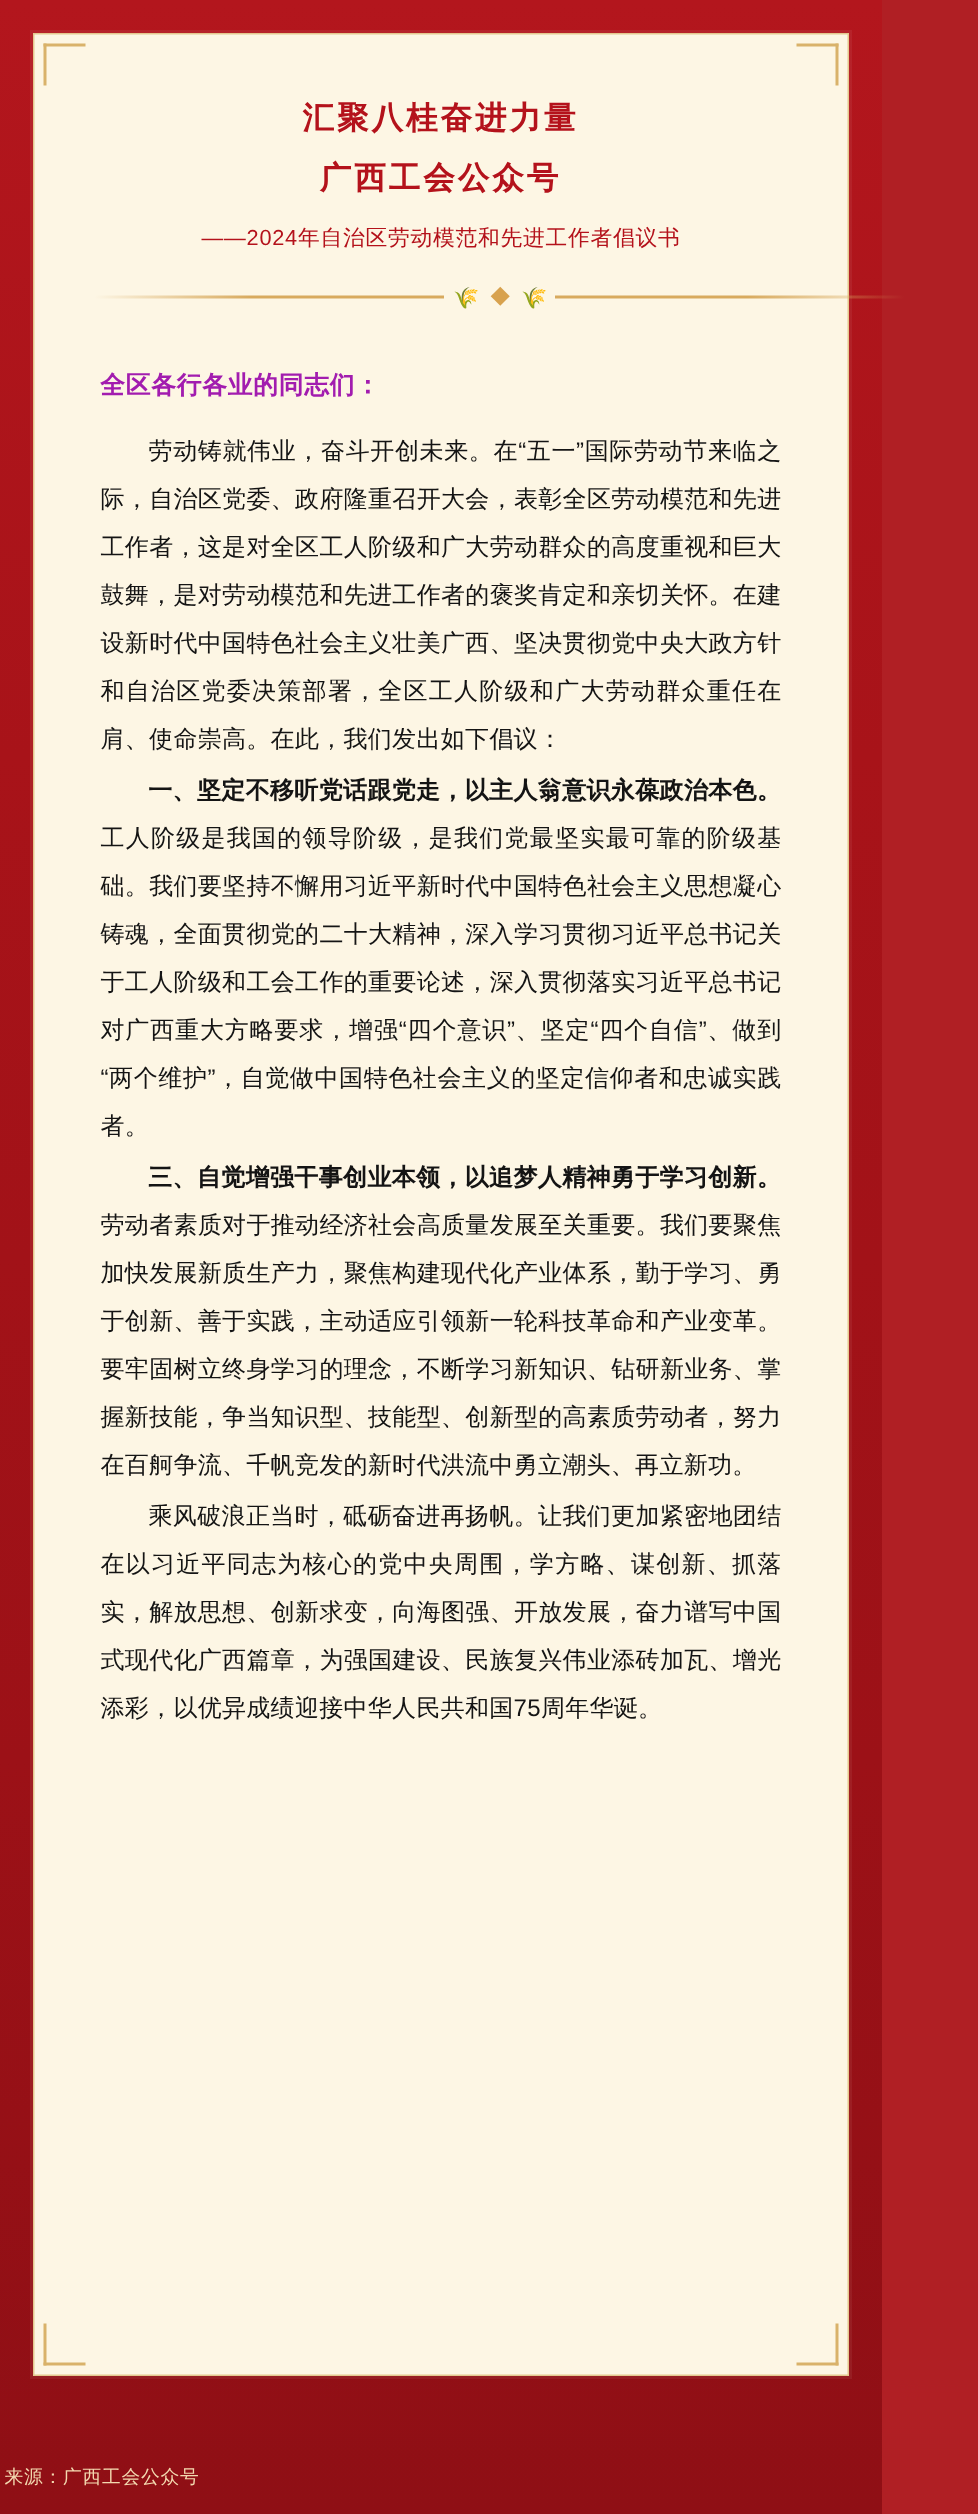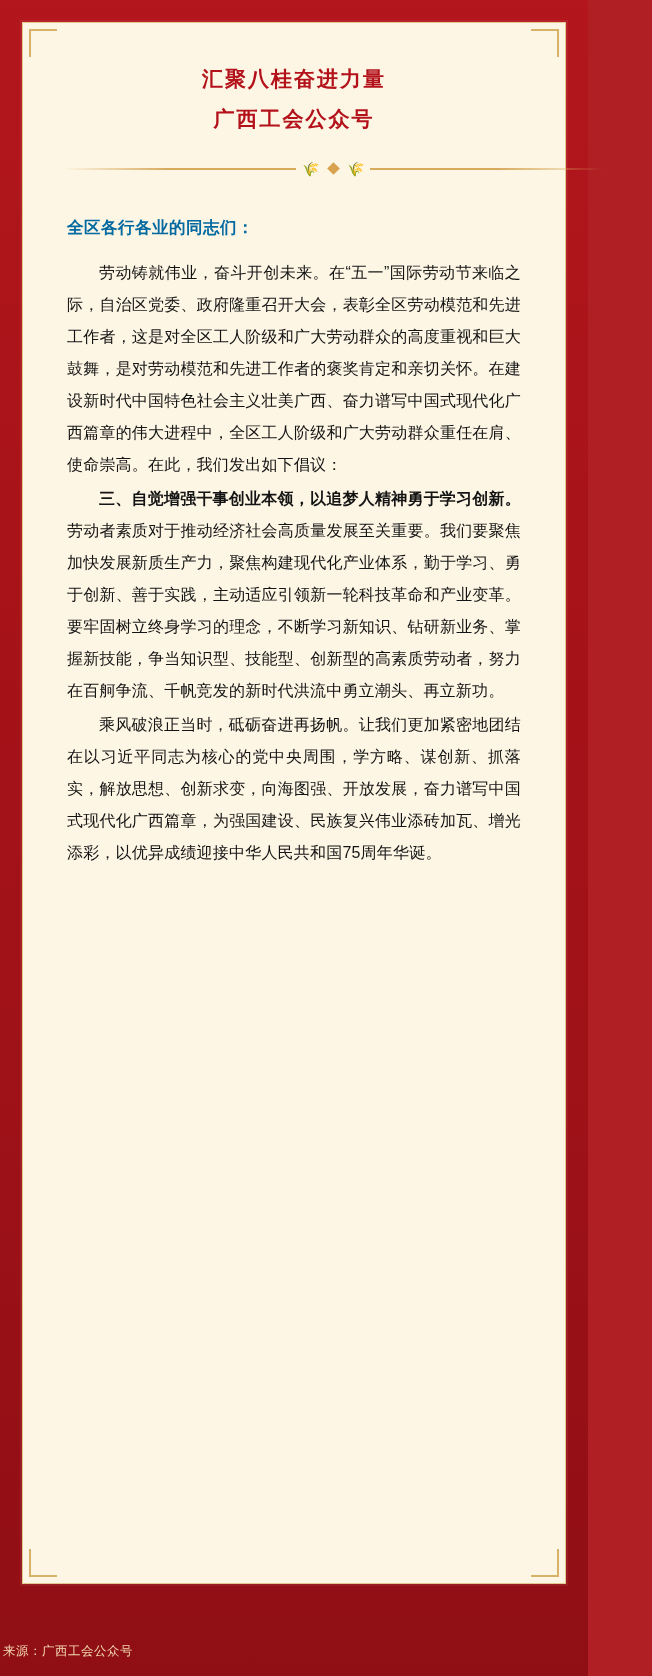--- a/index.html
+++ b/index.html
@@ -94,21 +94,21 @@
   .wheat {
     color: #d8a24e;
     font-size: 14px;
     letter-spacing: -1px;
   }
 
   .salutation {
     margin: 40px 44px 12px 44px;
     font-size: 16.5px;
     font-weight: bold;
-    color: #0369a1;
+    color: #a21caf;
     letter-spacing: 0.5px;
   }
   .body-text {
     margin: 18px 44px 0 44px;
     font-size: 16px;
     line-height: 2.0;
     color: #141414;
     text-align: justify;
     letter-spacing: 0.2px;
   }
@@ -135,35 +135,37 @@
 
   <div class="inner">
     <div class="corner tl"></div>
     <div class="corner tr"></div>
     <div class="corner bl"></div>
     <div class="corner br"></div>
 
     <div class="header">
       <div class="title-line">汇聚八桂奋进力量</div>
       <div class="title-line">广西工会公众号</div>
+      <div class="subtitle">——2024年自治区劳动模范和先进工作者倡议书</div>
 
       <div class="ornament">
         <div class="orn-line"></div>
         <div class="orn-mid">
           <span class="wheat">🌾</span>
           <span class="orn-diamond"></span>
           <span class="wheat">🌾</span>
         </div>
         <div class="orn-line right"></div>
       </div>
     </div>
 
     <div class="salutation">全区各行各业的同志们：</div>
 
     <div class="body-text">
-      <p>劳动铸就伟业，奋斗开创未来。在“五一”国际劳动节来临之际，自治区党委、政府隆重召开大会，表彰全区劳动模范和先进工作者，这是对全区工人阶级和广大劳动群众的高度重视和巨大鼓舞，是对劳动模范和先进工作者的褒奖肯定和亲切关怀。在建设新时代中国特色社会主义壮美广西、奋力谱写中国式现代化广西篇章的伟大进程中，全区工人阶级和广大劳动群众重任在肩、使命崇高。在此，我们发出如下倡议：</p>
+      <p>劳动铸就伟业，奋斗开创未来。在“五一”国际劳动节来临之际，自治区党委、政府隆重召开大会，表彰全区劳动模范和先进工作者，这是对全区工人阶级和广大劳动群众的高度重视和巨大鼓舞，是对劳动模范和先进工作者的褒奖肯定和亲切关怀。在建设新时代中国特色社会主义壮美广西、坚决贯彻党中央大政方针和自治区党委决策部署，全区工人阶级和广大劳动群众重任在肩、使命崇高。在此，我们发出如下倡议：</p>
+      <p><b>一、坚定不移听党话跟党走，以主人翁意识永葆政治本色。</b>工人阶级是我国的领导阶级，是我们党最坚实最可靠的阶级基础。我们要坚持不懈用习近平新时代中国特色社会主义思想凝心铸魂，全面贯彻党的二十大精神，深入学习贯彻习近平总书记关于工人阶级和工会工作的重要论述，深入贯彻落实习近平总书记对广西重大方略要求，增强“四个意识”、坚定“四个自信”、做到“两个维护”，自觉做中国特色社会主义的坚定信仰者和忠诚实践者。</p>
       <p><b>三、自觉增强干事创业本领，以追梦人精神勇于学习创新。</b>劳动者素质对于推动经济社会高质量发展至关重要。我们要聚焦加快发展新质生产力，聚焦构建现代化产业体系，勤于学习、勇于创新、善于实践，主动适应引领新一轮科技革命和产业变革。要牢固树立终身学习的理念，不断学习新知识、钻研新业务、掌握新技能，争当知识型、技能型、创新型的高素质劳动者，努力在百舸争流、千帆竞发的新时代洪流中勇立潮头、再立新功。</p>
       <p>乘风破浪正当时，砥砺奋进再扬帆。让我们更加紧密地团结在以习近平同志为核心的党中央周围，学方略、谋创新、抓落实，解放思想、创新求变，向海图强、开放发展，奋力谱写中国式现代化广西篇章，为强国建设、民族复兴伟业添砖加瓦、增光添彩，以优异成绩迎接中华人民共和国75周年华诞。</p>
     </div>
   </div>
 
   <div class="source">来源：广西工会公众号</div>
 </div>
 
 </body></html>

